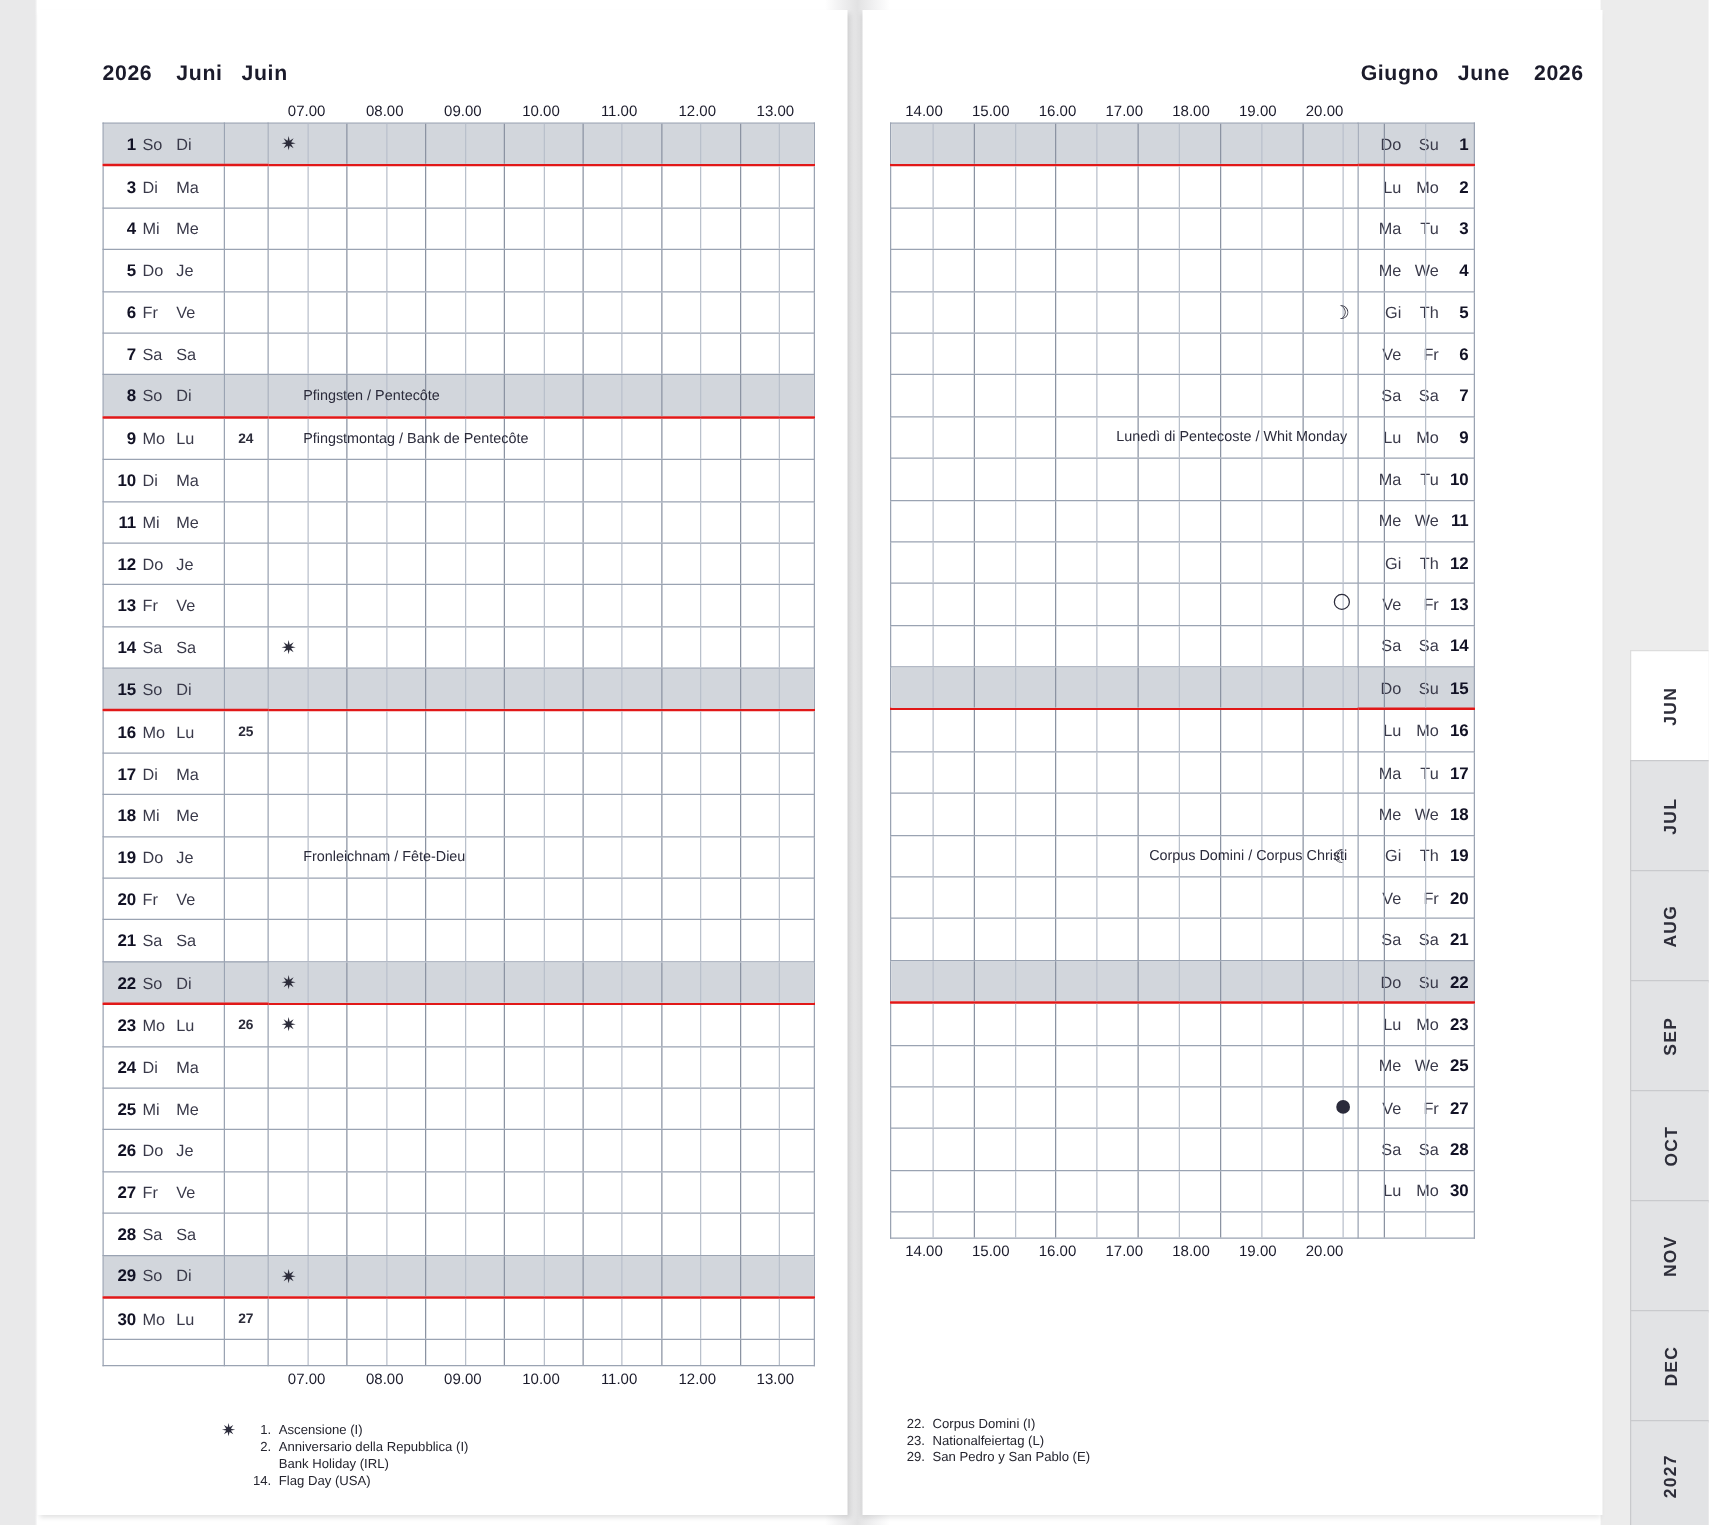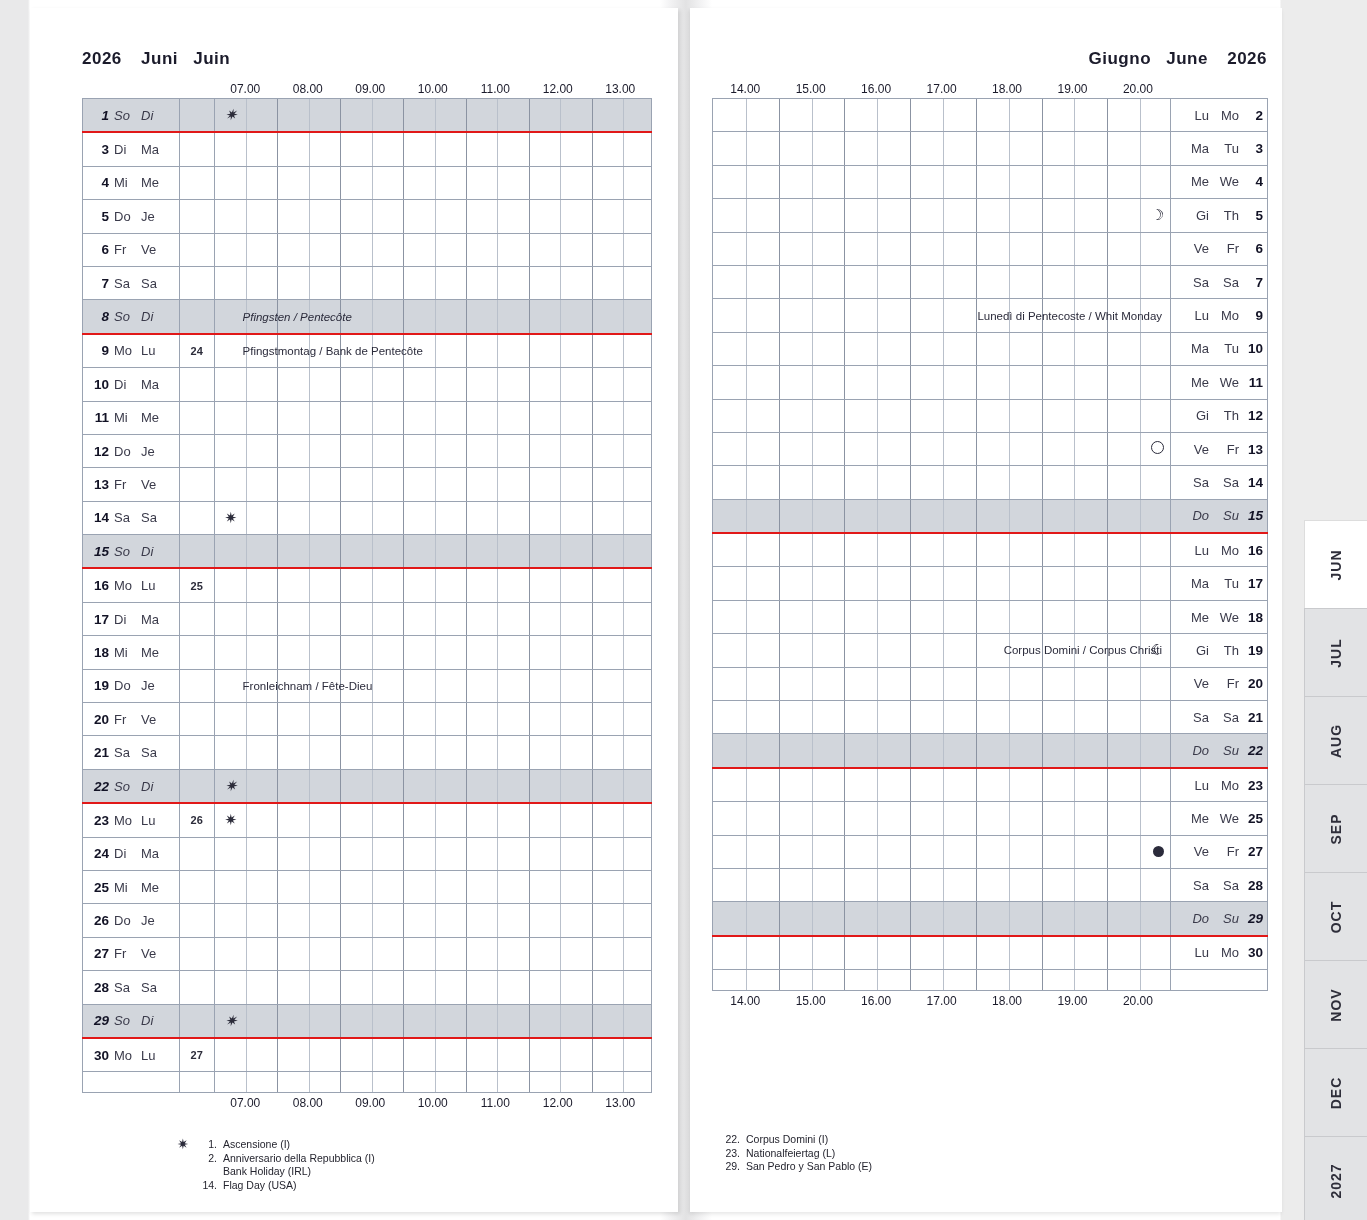--- a/index.html
+++ b/index.html
@@ -47,38 +47,38 @@
   .dnm{font-size:13px;color:#3a3a4a;display:inline-block;width:27px;}
   .dnm2{font-size:13px;color:#3a3a4a;display:inline-block;width:30px;}
   .daycell{padding-left:4px;white-space:nowrap;}
 
   
   .daycell-r{padding-right:4px;white-space:nowrap;text-align:right;}
   .daynum-r{font-weight:bold;font-size:13.5px;display:inline-block;width:20px;text-align:right;margin-left:4px;color:#121225;}
 
   
   tr.sun td{background:#d2d6dc;}
-  tr.sun td{border-bottom:2px solid #e11818 !important;font-style:italic;}
+  tr.sun td{border-bottom:2px solid #e11818 !important;}
 
   
   .cols{position:absolute;left:0;top:0;right:0;bottom:0;}
   .cols i{position:absolute;top:0;bottom:0;width:0;border-left:1px solid #b9c0cb;}
   .cols i.major{border-left:1px solid #8b93a2;}
 
   
   .holi{position:absolute;left:0;right:0;top:50%;transform:translateY(-50%);font-size:11.5px;color:#2b2b3b;padding-left:28px;}
   .holi-r{position:absolute;left:0;right:8px;top:50%;transform:translateY(-50%);font-size:11.5px;color:#2b2b3b;text-align:right;}
   .ast{font-size:14px;color:#2b2b3b;}
   .ast-cell{position:absolute;left:10px;top:50%;transform:translateY(-50%);font-size:15px;}
   .moon{position:absolute;right:6px;top:50%;transform:translateY(-50%);font-size:14px;color:#1b1b2b;}
   .moon-new{width:11px;height:11px;border-radius:50%;background:#2b2b3b;display:inline-block;}
   .moon-full{width:11px;height:11px;border-radius:50%;border:1.4px solid #2b2b3b;display:inline-block;}
 
   
-  #right-table{left:712px;top:79px;width:556px;}
+  #right-table{left:712px;top:79px;width:468px;}
   #right-table .c-body{width:460px;position:relative;}
   #right-table .c-day{width:96px;}
 
   
   .notes{position:absolute;font-size:10.5px;color:#25252f;line-height:13.5px;}
   .notes-left{left:195px;top:1138px;}
   .notes-right{left:718px;top:1133px;}
   .notes .num{display:inline-block;width:22px;text-align:right;margin-right:6px;}
 
   
@@ -850,20 +850,42 @@
               <div style="flex:1;text-align:center;font-size:12px;color:#1b1b2b;">15.00</div>
               <div style="flex:1;text-align:center;font-size:12px;color:#1b1b2b;">16.00</div>
               <div style="flex:1;text-align:center;font-size:12px;color:#1b1b2b;">17.00</div>
               <div style="flex:1;text-align:center;font-size:12px;color:#1b1b2b;">18.00</div>
               <div style="flex:1;text-align:center;font-size:12px;color:#1b1b2b;">19.00</div>
               <div style="flex:1;text-align:center;font-size:12px;color:#1b1b2b;">20.00</div>
             </div>
           </td>
           <td style="border:none!important;height:19px;"></td>
         </tr>
+        <tr class="sun">
+          <td class="c-body">
+            <div class="cols">
+              <i class="major" style="left:65.71428571428571px"></i>
+              <i style="left:32.857142857142854px"></i>
+              <i class="major" style="left:131.42857142857142px"></i>
+              <i style="left:98.57142857142856px"></i>
+              <i class="major" style="left:197.1428571428571px"></i>
+              <i style="left:164.28571428571425px"></i>
+              <i class="major" style="left:262.85714285714283px"></i>
+              <i style="left:229.99999999999997px"></i>
+              <i class="major" style="left:328.57142857142856px"></i>
+              <i style="left:295.7142857142857px"></i>
+              <i class="major" style="left:394.2857142857142px"></i>
+              <i style="left:361.4285714285714px"></i>
+              <i style="left:427.14285714285717px"></i>
+            </div>
+          </td>
+          <td class="c-day">
+            <div class="daycell-r"><span class="dnm">Do</span><span class="dnm2">Su</span><span class="daynum-r">1</span></div>
+          </td>
+        </tr>
         <tr>
           <td class="c-body">
             <div class="cols">
               <i class="major" style="left:65.71428571428571px"></i>
               <i style="left:32.857142857142854px"></i>
               <i class="major" style="left:131.42857142857142px"></i>
               <i style="left:98.57142857142856px"></i>
               <i class="major" style="left:197.1428571428571px"></i>
               <i style="left:164.28571428571425px"></i>
               <i class="major" style="left:262.85714285714283px"></i>
@@ -1382,42 +1404,20 @@
               <i style="left:229.99999999999997px"></i>
               <i class="major" style="left:328.57142857142856px"></i>
               <i style="left:295.7142857142857px"></i>
               <i class="major" style="left:394.2857142857142px"></i>
               <i style="left:361.4285714285714px"></i>
               <i style="left:427.14285714285717px"></i>
             </div>
           </td>
           <td class="c-day">
             <div class="daycell-r"><span class="dnm">Sa</span><span class="dnm2">Sa</span><span class="daynum-r">28</span></div>
-          </td>
-        </tr>
-        <tr class="sun">
-          <td class="c-body">
-            <div class="cols">
-              <i class="major" style="left:65.71428571428571px"></i>
-              <i style="left:32.857142857142854px"></i>
-              <i class="major" style="left:131.42857142857142px"></i>
-              <i style="left:98.57142857142856px"></i>
-              <i class="major" style="left:197.1428571428571px"></i>
-              <i style="left:164.28571428571425px"></i>
-              <i class="major" style="left:262.85714285714283px"></i>
-              <i style="left:229.99999999999997px"></i>
-              <i class="major" style="left:328.57142857142856px"></i>
-              <i style="left:295.7142857142857px"></i>
-              <i class="major" style="left:394.2857142857142px"></i>
-              <i style="left:361.4285714285714px"></i>
-              <i style="left:427.14285714285717px"></i>
-            </div>
-          </td>
-          <td class="c-day">
-            <div class="daycell-r"><span class="dnm">Do</span><span class="dnm2">Su</span><span class="daynum-r">29</span></div>
           </td>
         </tr>
         <tr>
           <td class="c-body">
             <div class="cols">
               <i class="major" style="left:65.71428571428571px"></i>
               <i style="left:32.857142857142854px"></i>
               <i class="major" style="left:131.42857142857142px"></i>
               <i style="left:98.57142857142856px"></i>
               <i class="major" style="left:197.1428571428571px"></i>

